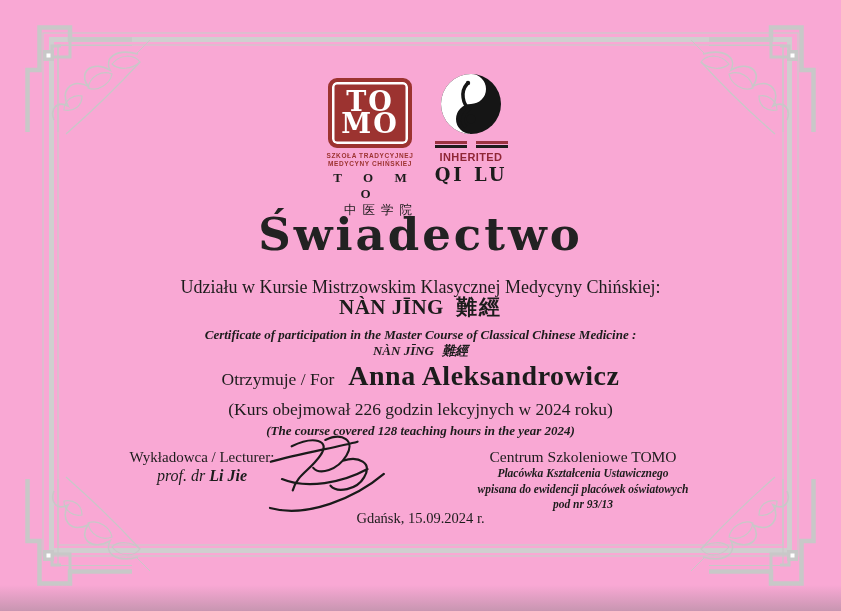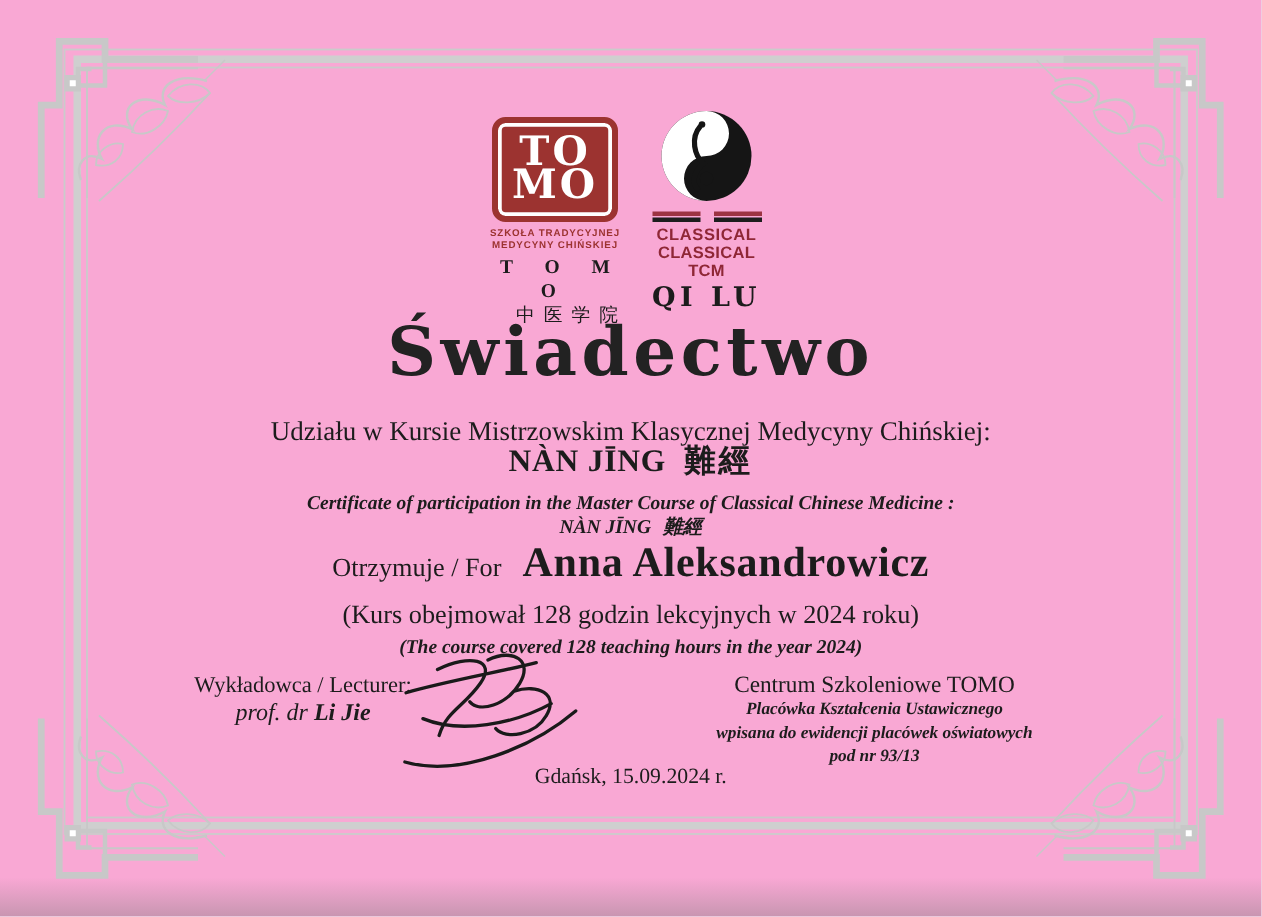--- a/index.html
+++ b/index.html
@@ -117,22 +117,21 @@
     <div class="qilu-bars">
       <div class="seg">
           <div class="r"></div>
           <div class="b"></div>
         </div>
       <div class="seg">
           <div class="r"></div>
           <div class="b"></div>
         </div>
     </div>
-    <div class="qilu-l1">CLASSICAL</div>
-    <div class="qilu-l2">CLASSICAL TCM</div>
+    <div class="qilu-l1">INHERITED</div>
     <div class="qilu-name">QI LU</div>
   </div>
 
   <div class="abs center title">Świadectwo</div>
 
   <div class="abs center sub-pl">Udziału w Kursie Mistrzowskim Klasycznej Medycyny Chińskiej:</div>
 
   <div class="abs center course">
     <span>NÀN JĪNG</span><span class="cjk">難經</span>
   </div>
@@ -140,21 +139,21 @@
   <div class="abs center sub-en">Certificate of participation in the Master Course of Classical Chinese Medicine :</div>
   <div class="abs center course-en">
     <span>NÀN JĪNG</span><span class="cjk">難經</span>
   </div>
 
   <div class="abs center recipient">
     <span class="lbl">Otrzymuje / For</span>
     <span class="nm">Anna Aleksandrowicz</span>
   </div>
 
-  <div class="abs center hours-pl">(Kurs obejmował 128 godzin lekcyjnych w 2024 roku)</div>
+  <div class="abs center hours-pl">(Kurs obejmował 226 godzin lekcyjnych w 2024 roku)</div>
   <div class="abs center hours-en">(The course covered 128 teaching hours in the year 2024)</div>
 
   <div class="abs lecturer">
     <div class="l1">Wykładowca / Lecturer:</div>
     <div class="l2">
       <span>prof. dr</span><b>Li Jie</b>
     </div>
   </div>
 
   <div class="abs signature">

